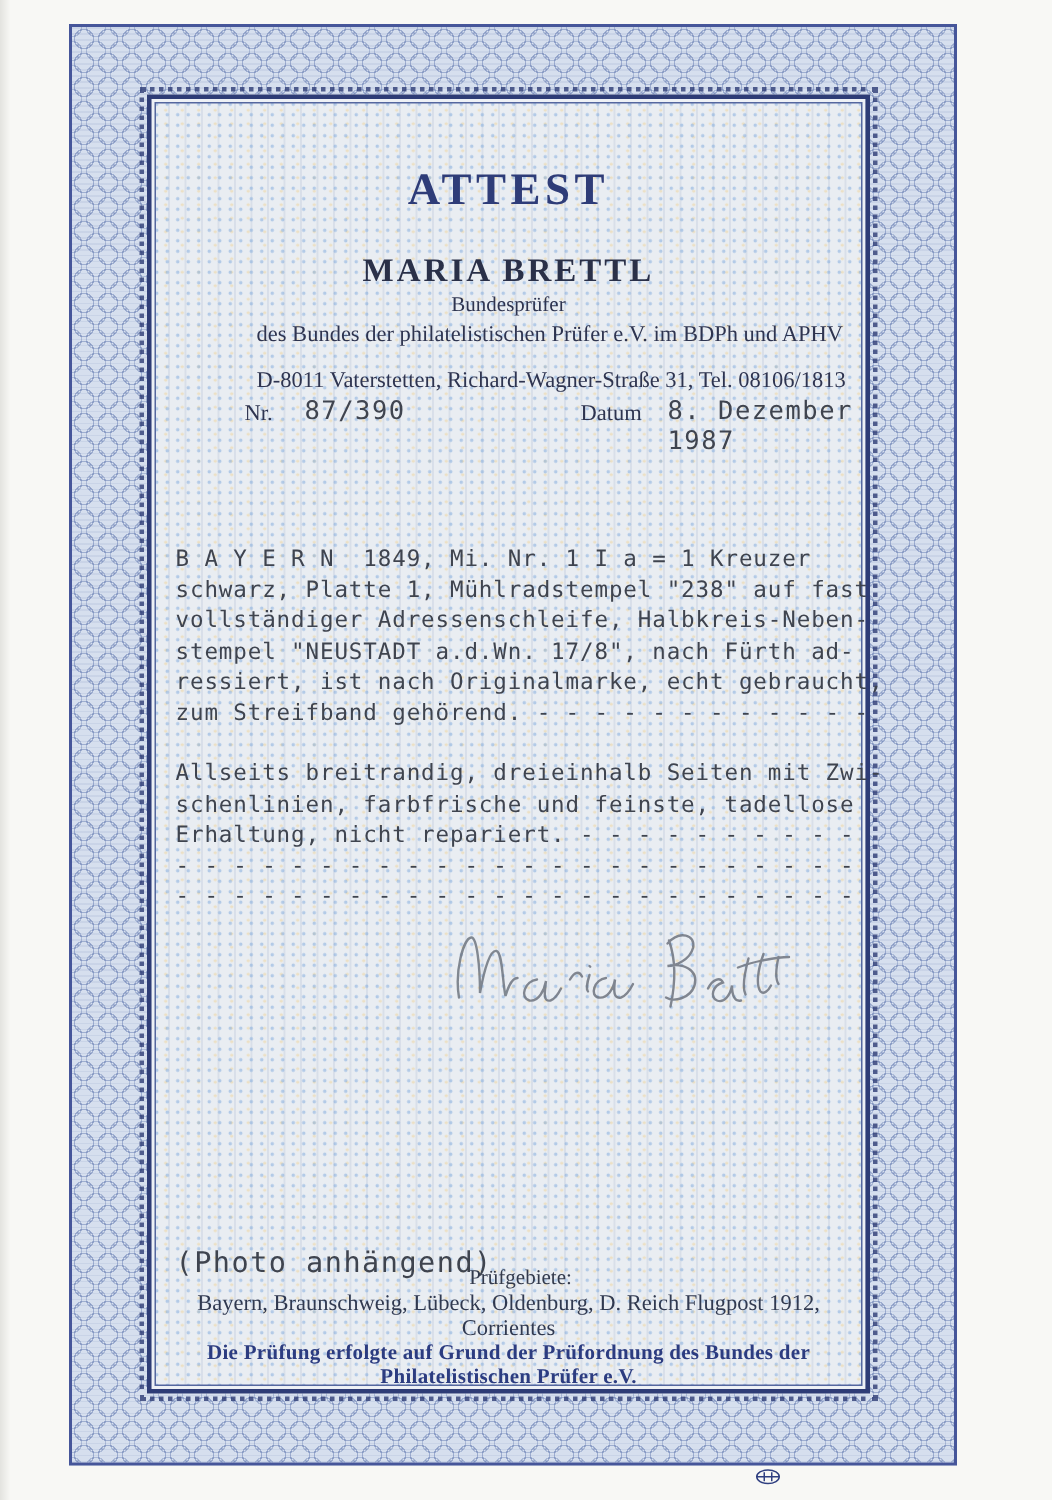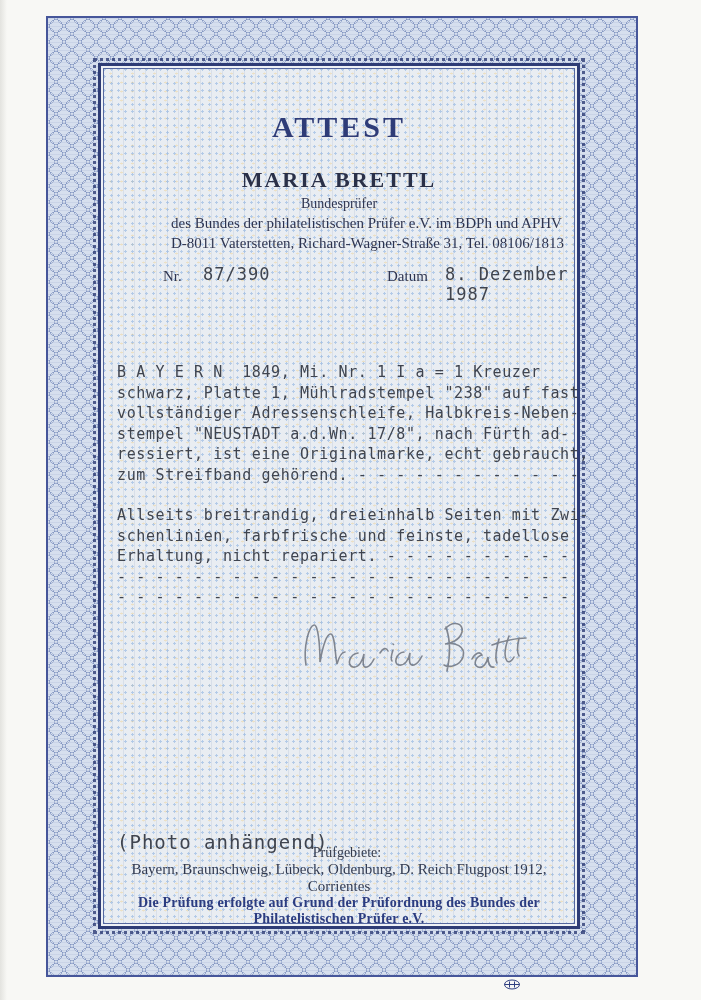--- a/index.html
+++ b/index.html
@@ -35,21 +35,21 @@
 
   .abs{position:absolute;left:0;right:0;}
   .serif{font-family:"Liberation Serif", serif;color:#2c3350;}
   .tw{font-family:"DejaVu Sans Mono", monospace;color:#3f444f;}
   .twline{white-space:pre;font-size:15px;line-height:20.6px;letter-spacing:.6px;}
 
   .title{top:44px;text-align:center;font-size:30px;font-weight:bold;letter-spacing:3px;color:#2e3c78;}
   .name{top:101px;text-align:center;font-size:22px;font-weight:bold;letter-spacing:2px;color:#2a3048;}
   .role{top:130px;text-align:center;font-size:14px;color:#2e3450;}
   .org{top:149px;left:70px;font-size:15px;color:#2e3450;}
-  .addr{top:169px;left:70px;font-size:15px;color:#2e3450;}
+  .addr{top:180px;left:70px;font-size:15px;color:#2e3450;}
 
   .nrline{top:198px;height:24px;}
   .nrline .lbl{position:absolute;font-size:15px;color:#2e3450;}
   .nrline .val{position:absolute;font-size:17px;letter-spacing:1px;}
   .nr-lbl{left:62px;top:4px;}
   .nr-val{left:102px;top:0;}
   .dt-lbl{left:286px;top:4px;}
   .dt-val{left:344px;top:0;}
 
   .para1{top:296px;left:16px;}
@@ -85,21 +85,21 @@
         <span class="val tw nr-val">87/390</span>
         <span class="lbl serif dt-lbl">Datum</span>
         <span class="val tw dt-val">8. Dezember 1987</span>
       </div>
 
       <div class="abs para1">
         <div class="tw twline">B A Y E R N  1849, Mi. Nr. 1 I a = 1 Kreuzer</div>
         <div class="tw twline">schwarz, Platte 1, Mühlradstempel "238" auf fast</div>
         <div class="tw twline">vollständiger Adressenschleife, Halbkreis-Neben-</div>
         <div class="tw twline">stempel "NEUSTADT a.d.Wn. 17/8", nach Fürth ad-</div>
-        <div class="tw twline">ressiert, ist eine Originalmarke, echt gebraucht,</div>
+        <div class="tw twline">ressiert, ist nach Originalmarke, echt gebraucht,</div>
         <div class="tw twline">zum Streifband gehörend. - - - - - - - - - - - -</div>
       </div>
 
       <div class="abs para2">
         <div class="tw twline">Allseits breitrandig, dreieinhalb Seiten mit Zwi-</div>
         <div class="tw twline">schenlinien, farbfrische und feinste, tadellose</div>
         <div class="tw twline">Erhaltung, nicht repariert. - - - - - - - - - -</div>
         <div class="tw twline">- - - - - - - - - - - - - - - - - - - - - - - -</div>
         <div class="tw twline">- - - - - - - - - - - - - - - - - - - - - - - -</div>
       </div>

